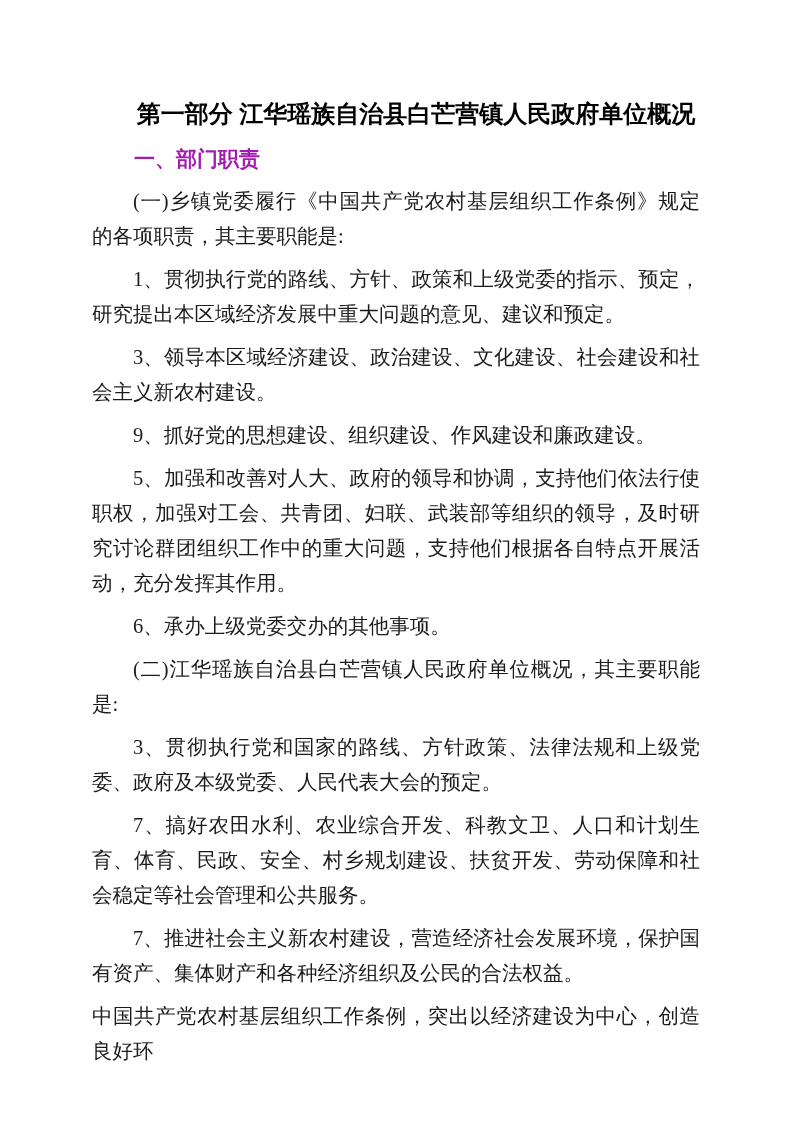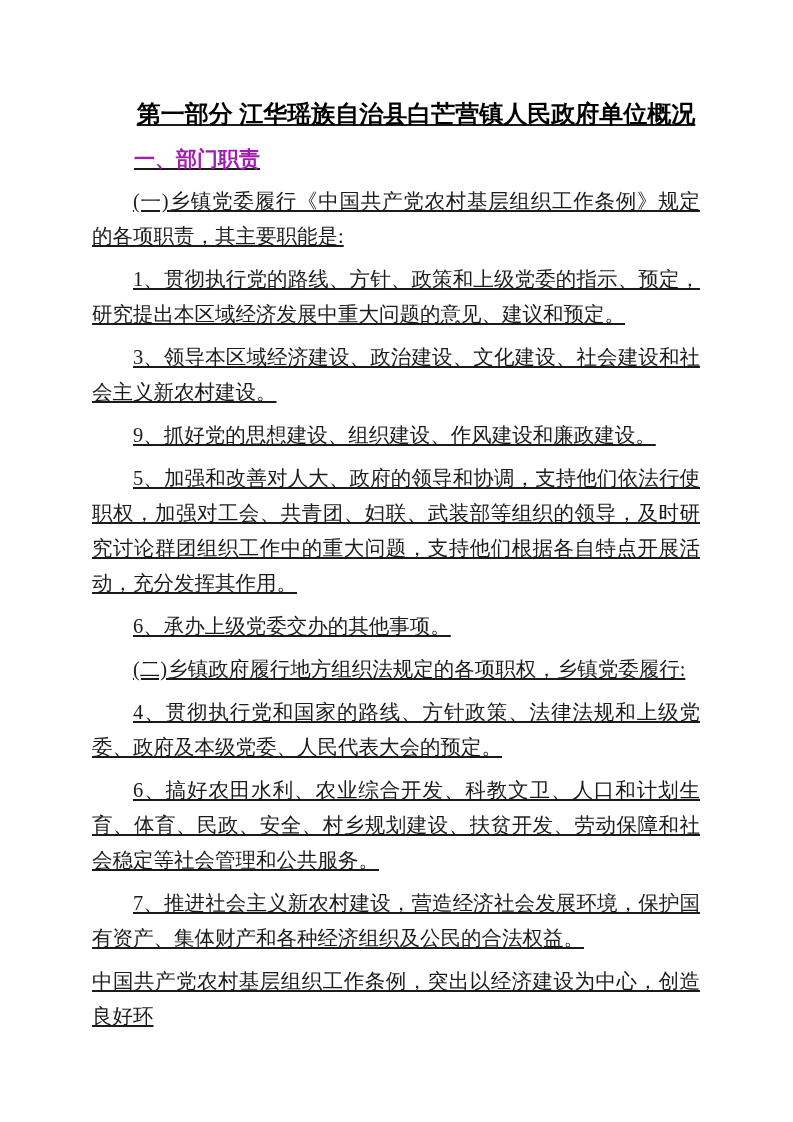--- a/index.html
+++ b/index.html
@@ -11,21 +11,20 @@
     position: relative;
     width: 793px;
     height: 1122px;
     margin: 0 auto;
     background: #ffffff;
     box-sizing: border-box;
     padding: 97px 85px 0 84px;
     overflow: hidden;
     font-family: "Liberation Serif", "DejaVu Serif", serif;
     color: #1b1b1b;
-    text-decoration: underline;
   }
   .doc-title {
     margin: 0;
     font-family: "Liberation Sans", "DejaVu Sans", sans-serif;
     font-weight: 700;
     font-size: 24px;
     line-height: 34px;
     text-align: center;
     text-indent: 40px; 
     color: #000000;
@@ -60,18 +59,18 @@
   <h1 class="doc-title">第一部分 江华瑶族自治县白芒营镇人民政府单位概况</h1>
 
   <h2 class="section-heading">一、部门职责</h2>
 
   <p class="para">(一)乡镇党委履行《中国共产党农村基层组织工作条例》规定的各项职责，其主要职能是:</p>
   <p class="para">1、贯彻执行党的路线、方针、政策和上级党委的指示、预定，研究提出本区域经济发展中重大问题的意见、建议和预定。</p>
   <p class="para">3、领导本区域经济建设、政治建设、文化建设、社会建设和社会主义新农村建设。</p>
   <p class="para">9、抓好党的思想建设、组织建设、作风建设和廉政建设。</p>
   <p class="para">5、加强和改善对人大、政府的领导和协调，支持他们依法行使职权，加强对工会、共青团、妇联、武装部等组织的领导，及时研究讨论群团组织工作中的重大问题，支持他们根据各自特点开展活动，充分发挥其作用。</p>
   <p class="para">6、承办上级党委交办的其他事项。</p>
-  <p class="para">(二)乡镇政府履行地方组织法规定的各项职权，乡镇党委履行:</p>
-  <p class="para">4、贯彻执行党和国家的路线、方针政策、法律法规和上级党委、政府及本级党委、人民代表大会的预定。</p>
-  <p class="para">6、搞好农田水利、农业综合开发、科教文卫、人口和计划生育、体育、民政、安全、村乡规划建设、扶贫开发、劳动保障和社会稳定等社会管理和公共服务。</p>
+  <p class="para">(二)江华瑶族自治县白芒营镇人民政府单位概况，其主要职能是:</p>
+  <p class="para">3、贯彻执行党和国家的路线、方针政策、法律法规和上级党委、政府及本级党委、人民代表大会的预定。</p>
+  <p class="para">7、搞好农田水利、农业综合开发、科教文卫、人口和计划生育、体育、民政、安全、村乡规划建设、扶贫开发、劳动保障和社会稳定等社会管理和公共服务。</p>
   <p class="para">7、推进社会主义新农村建设，营造经济社会发展环境，保护国有资产、集体财产和各种经济组织及公民的合法权益。</p>
   <p class="para flush">中国共产党农村基层组织工作条例，突出以经济建设为中心，创造良好环</p>
 </div>
 
 </body></html>

